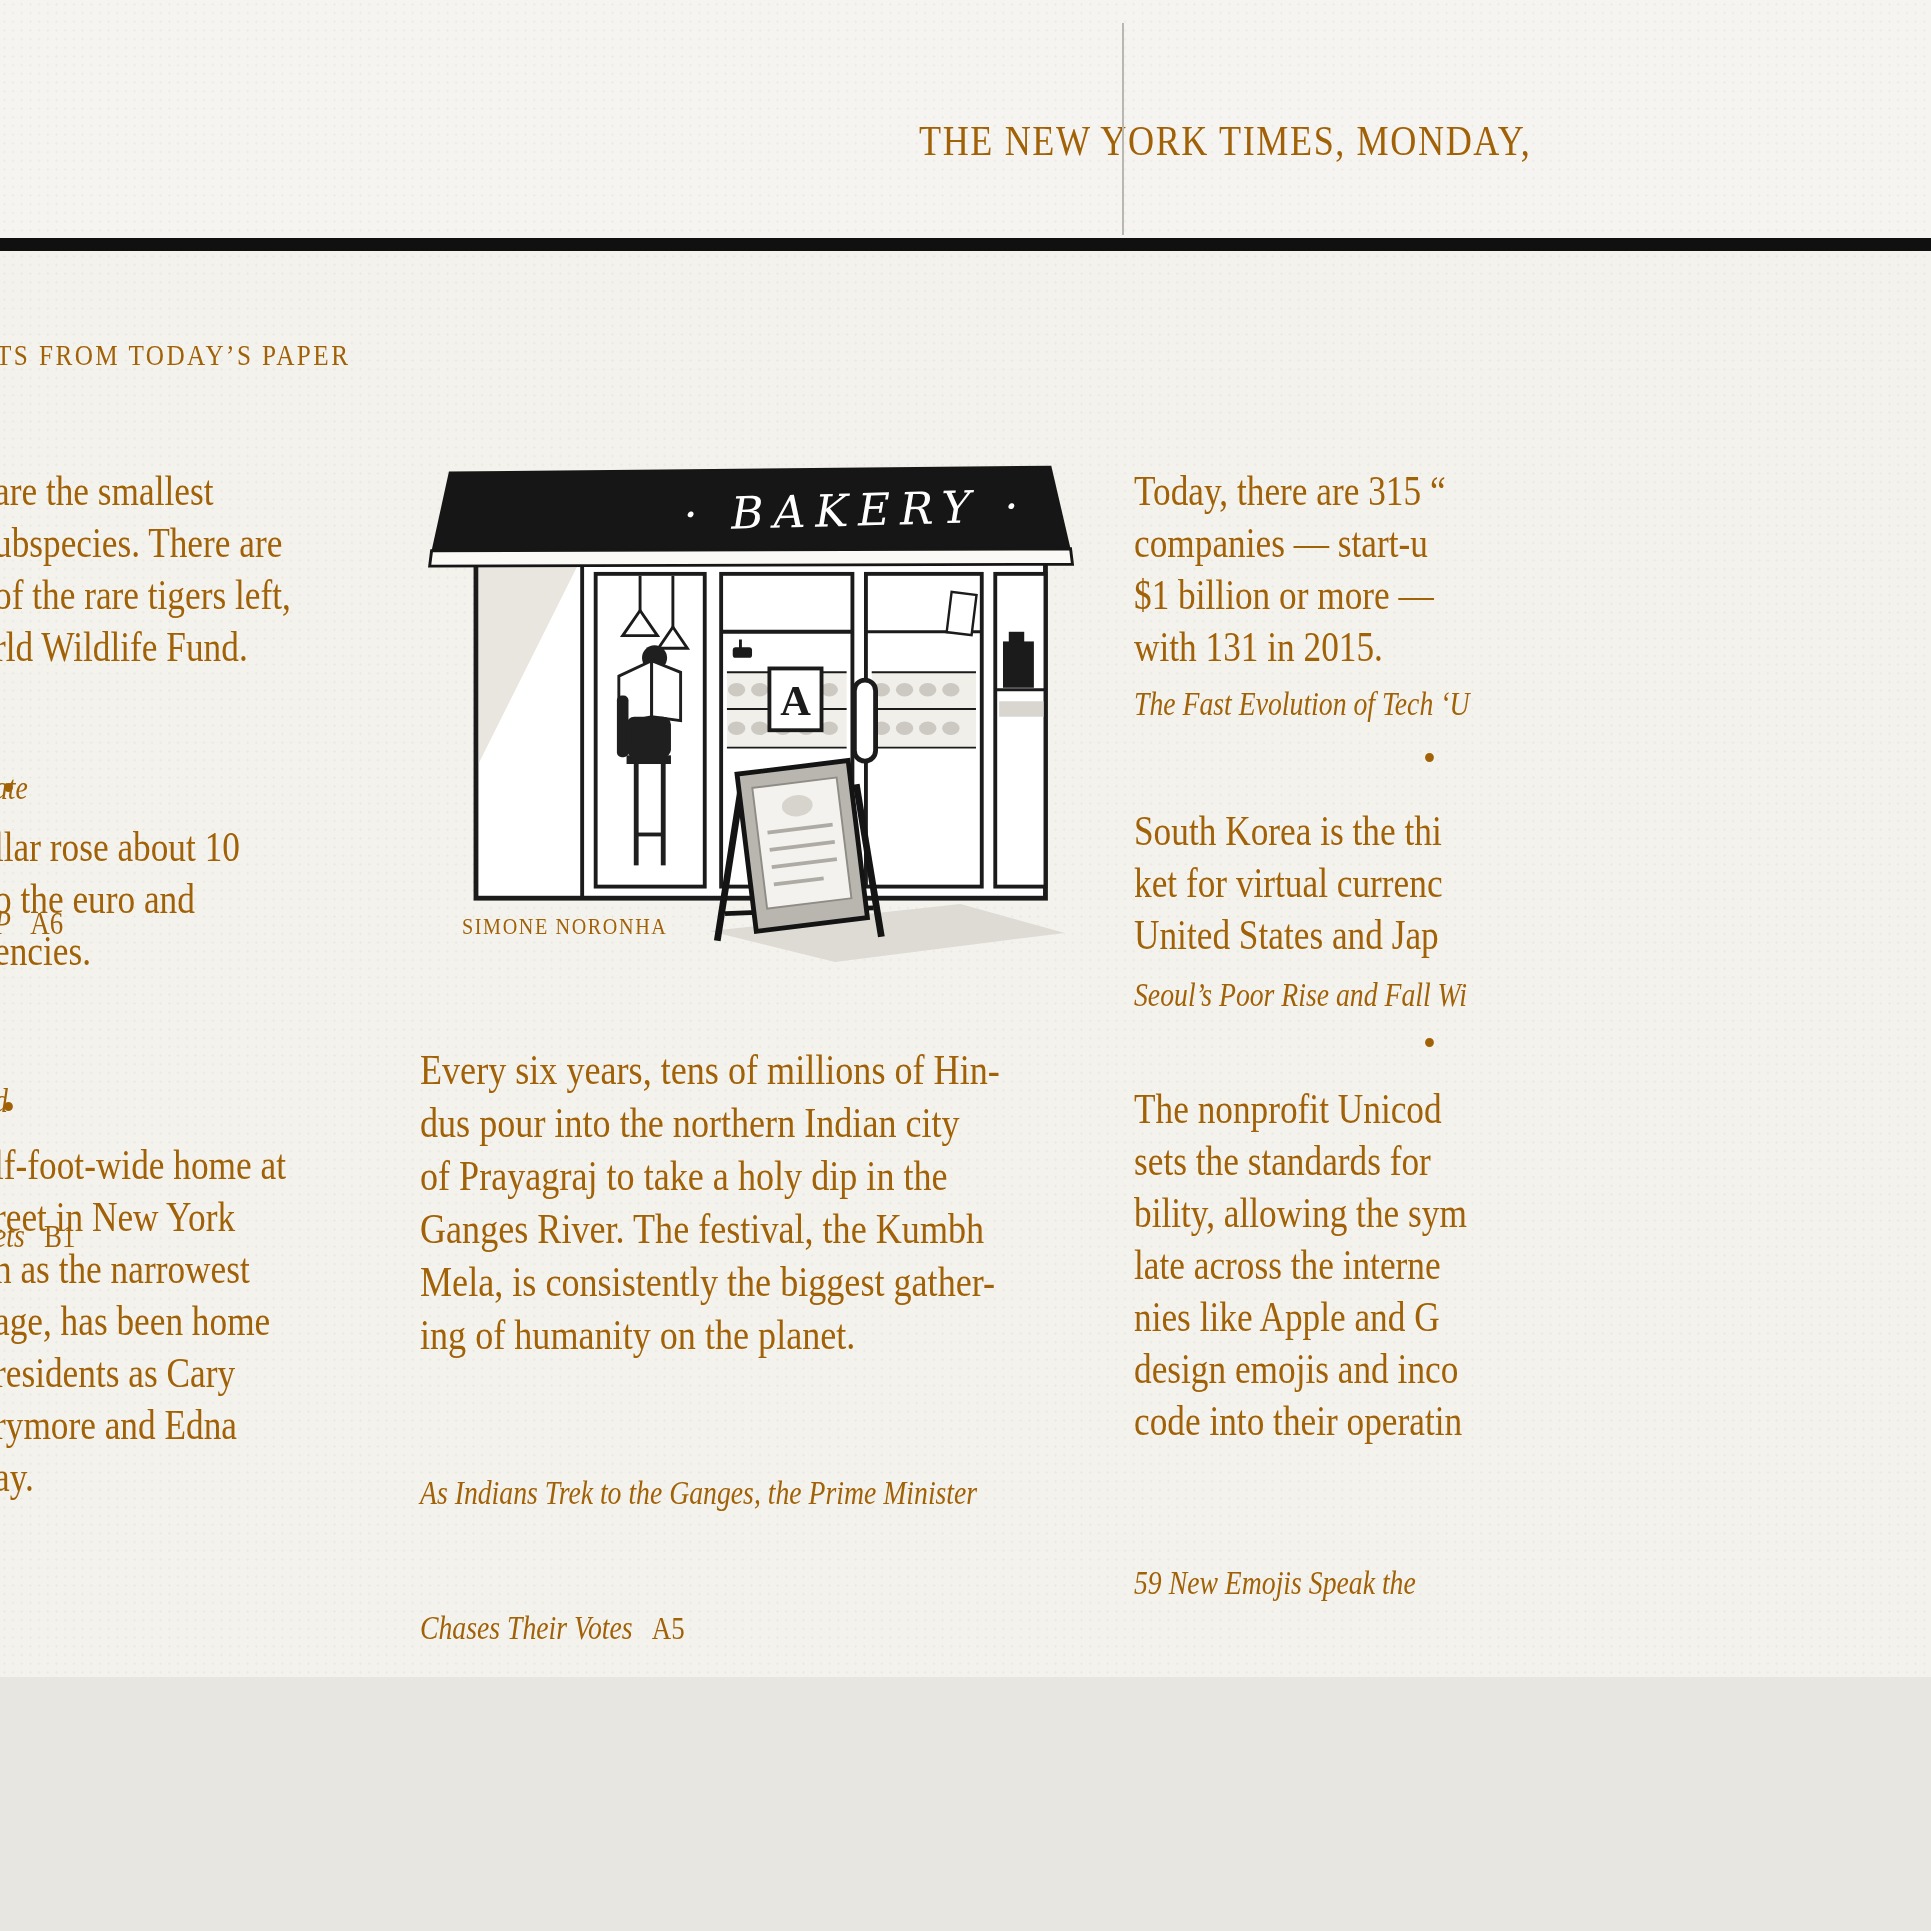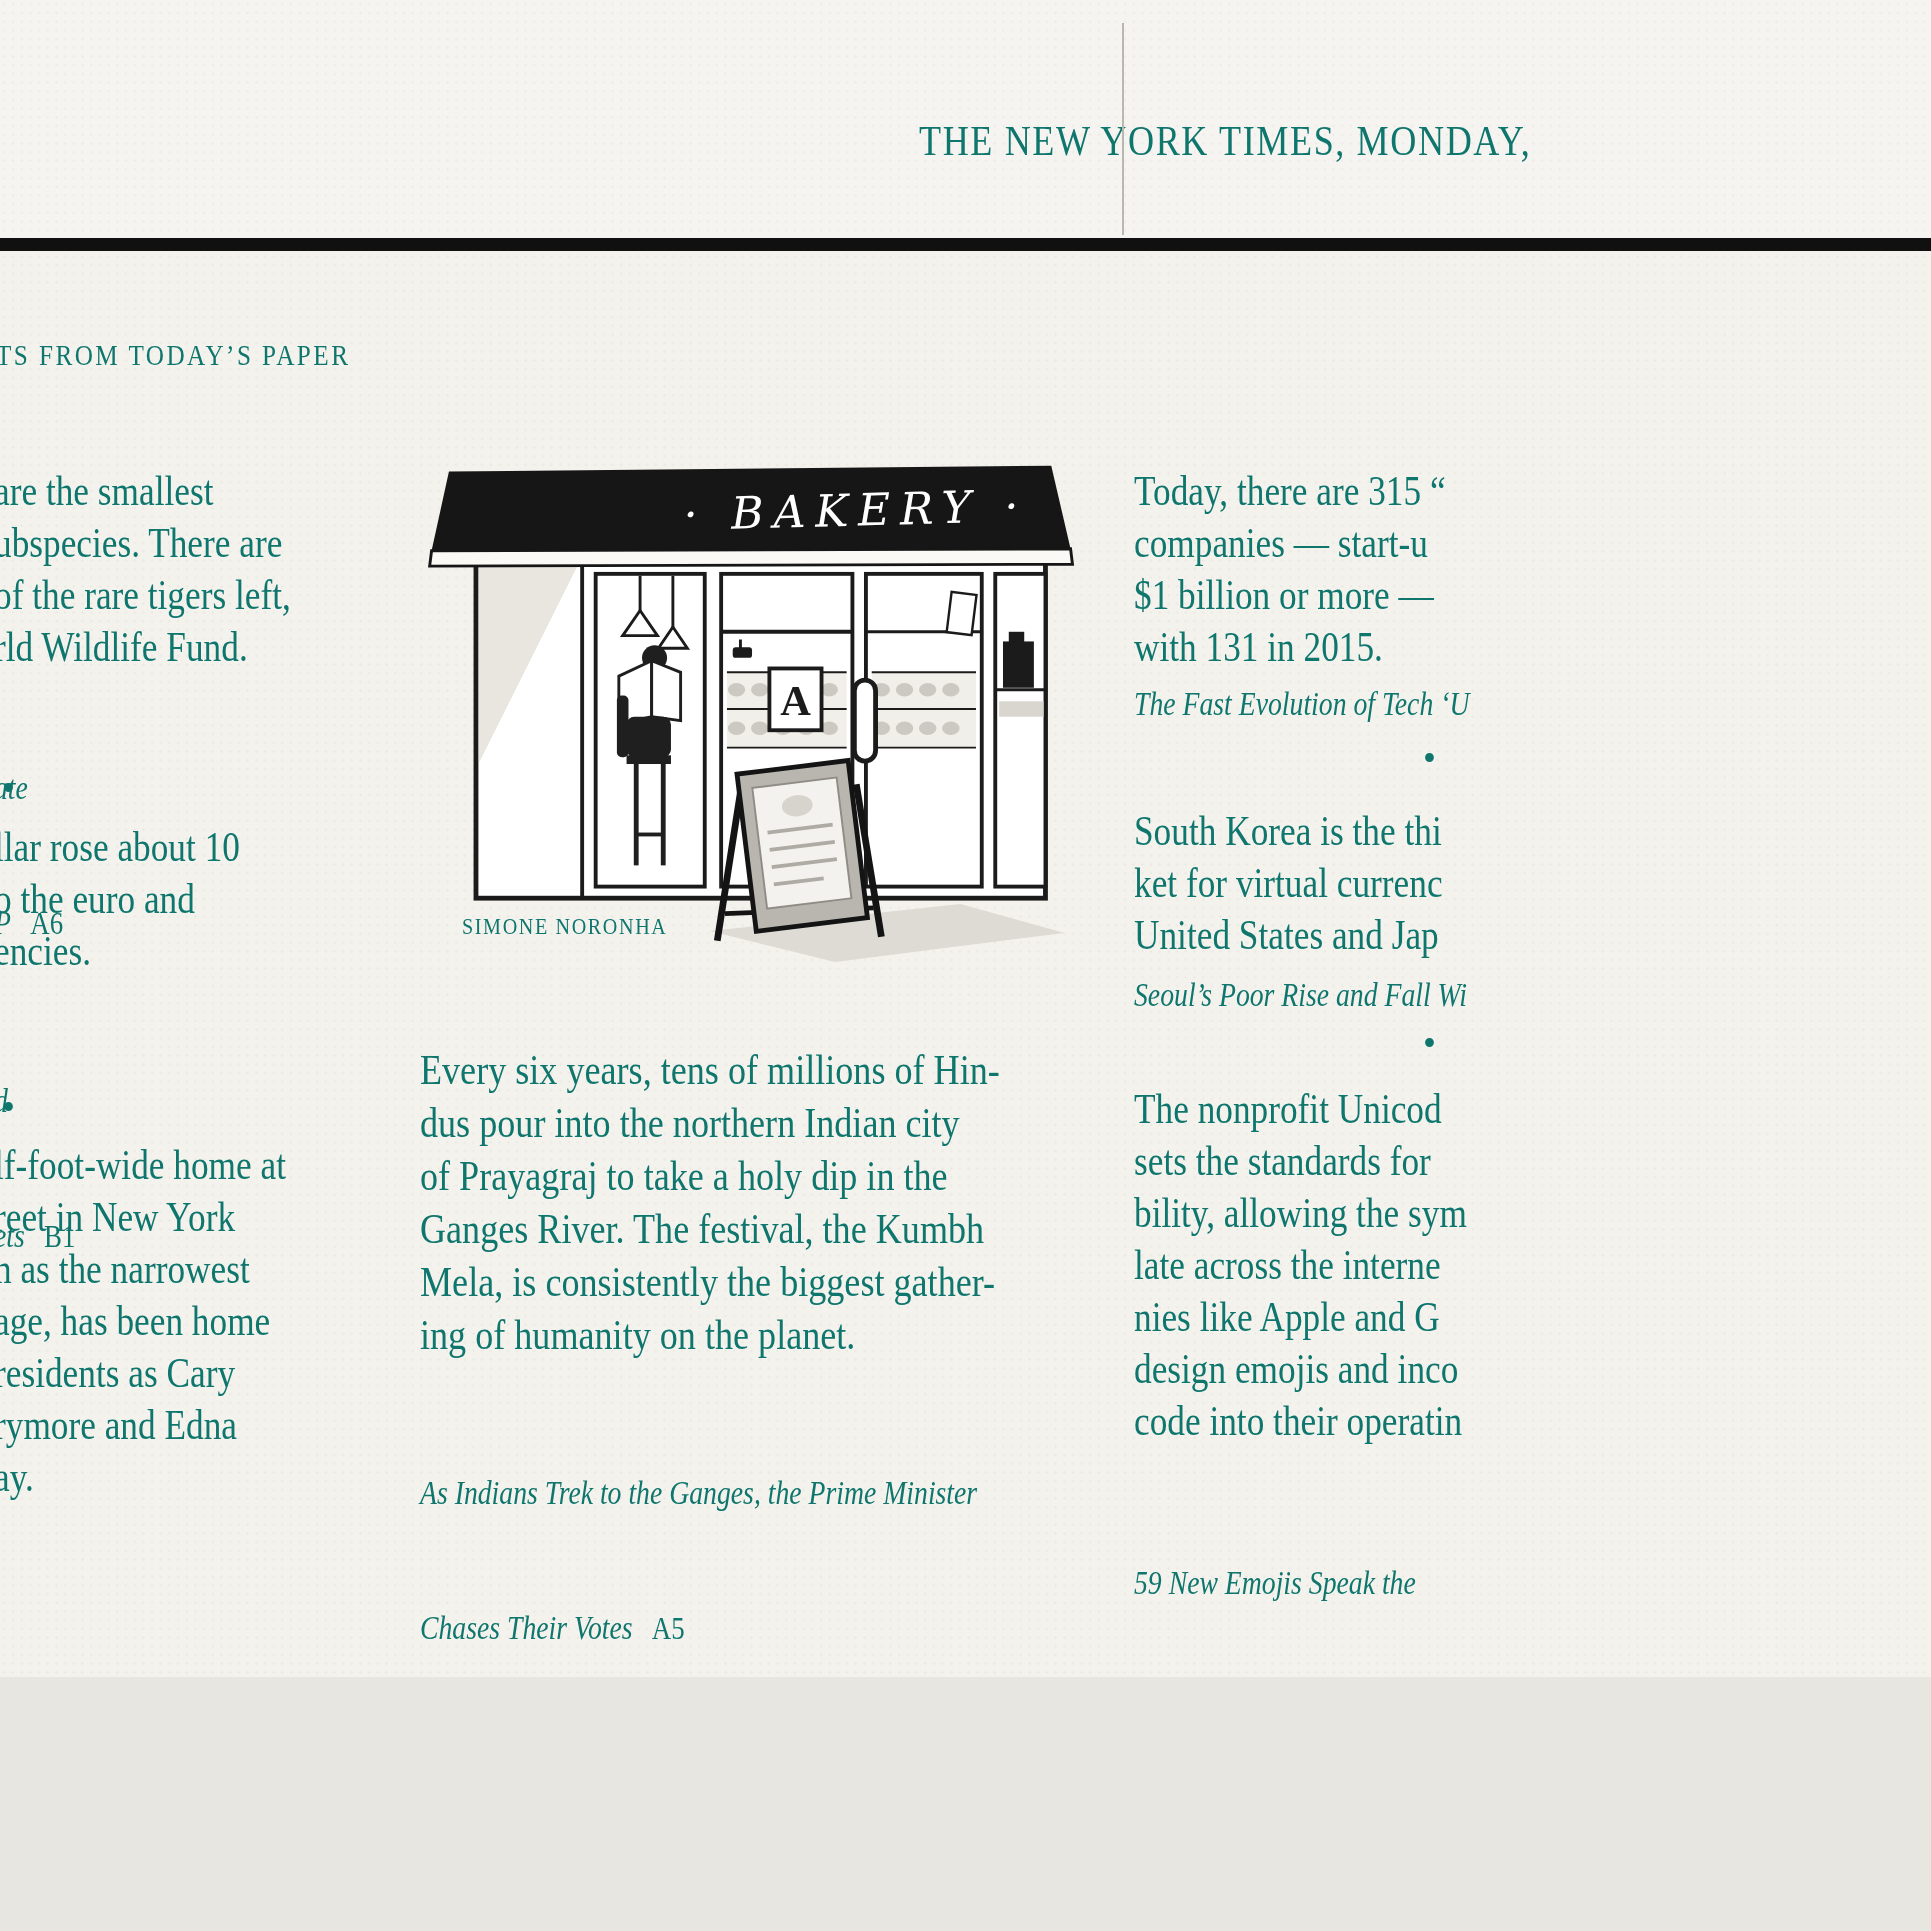--- a/index.html
+++ b/index.html
@@ -1,21 +1,21 @@
 <!DOCTYPE html>
 <html><head>
 <meta charset="utf-8">
 <style>
   * { margin:0; padding:0; box-sizing:border-box; }
   html, body { width:1931px; height:1931px; }
   body { background:#e8e6e1; }
   #page {
     position:relative; width:1931px; height:1677px;
     background:#f4f2ed; overflow:hidden;
-    font-family:"Liberation Serif", serif; color:#0f766e;
+    font-family:"Liberation Serif", serif; color:#a16207;
   }
   .abs { position:absolute; }
   .pre { white-space:pre; }
   .cond { transform:scaleX(0.84); transform-origin:0 0; }
   .texture {
     position:absolute; inset:0; pointer-events:none;
     background-image: radial-gradient(rgba(80,75,65,0.05) 1px, transparent 1.2px);
     background-size: 8.7px 8.7px;
   }
   .top-band { position:absolute; left:0; top:0; width:1931px; height:238px; background:#f6f4f0; }

